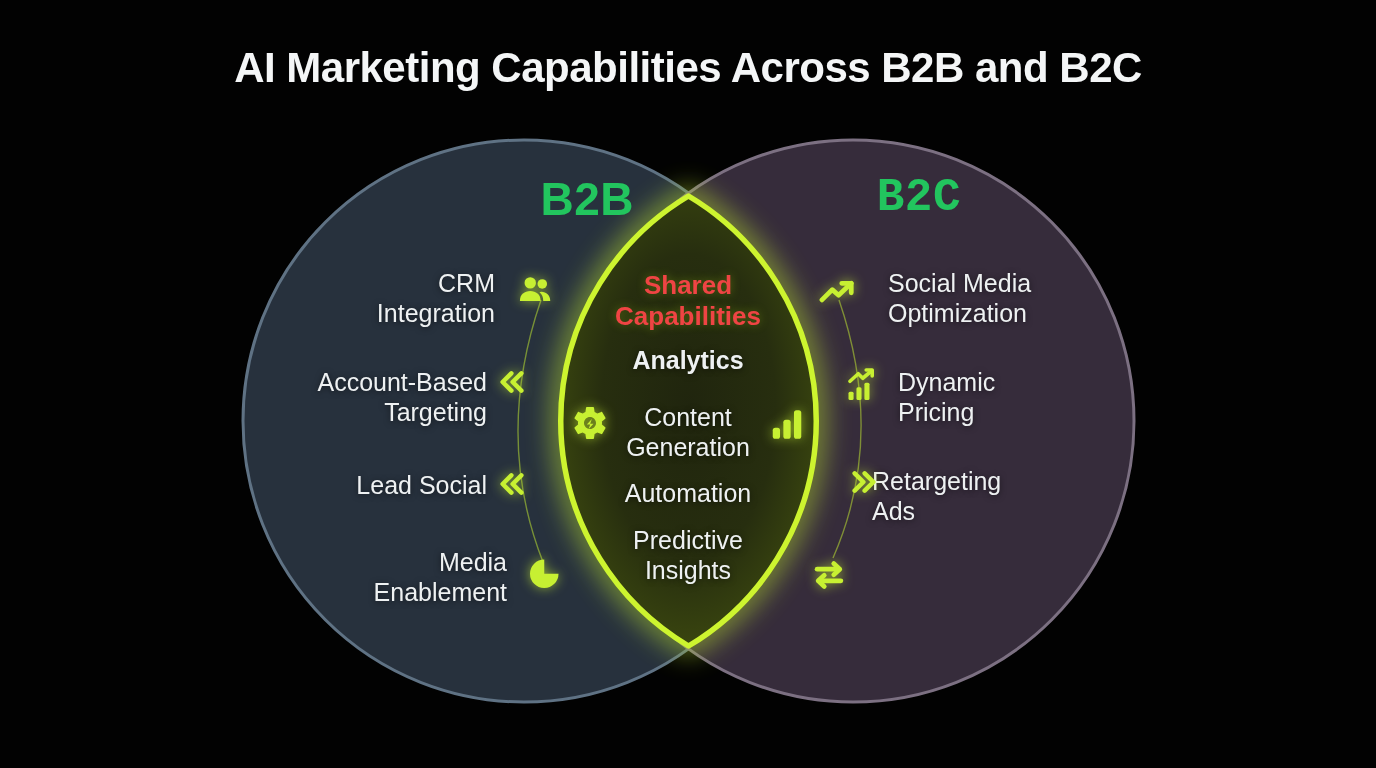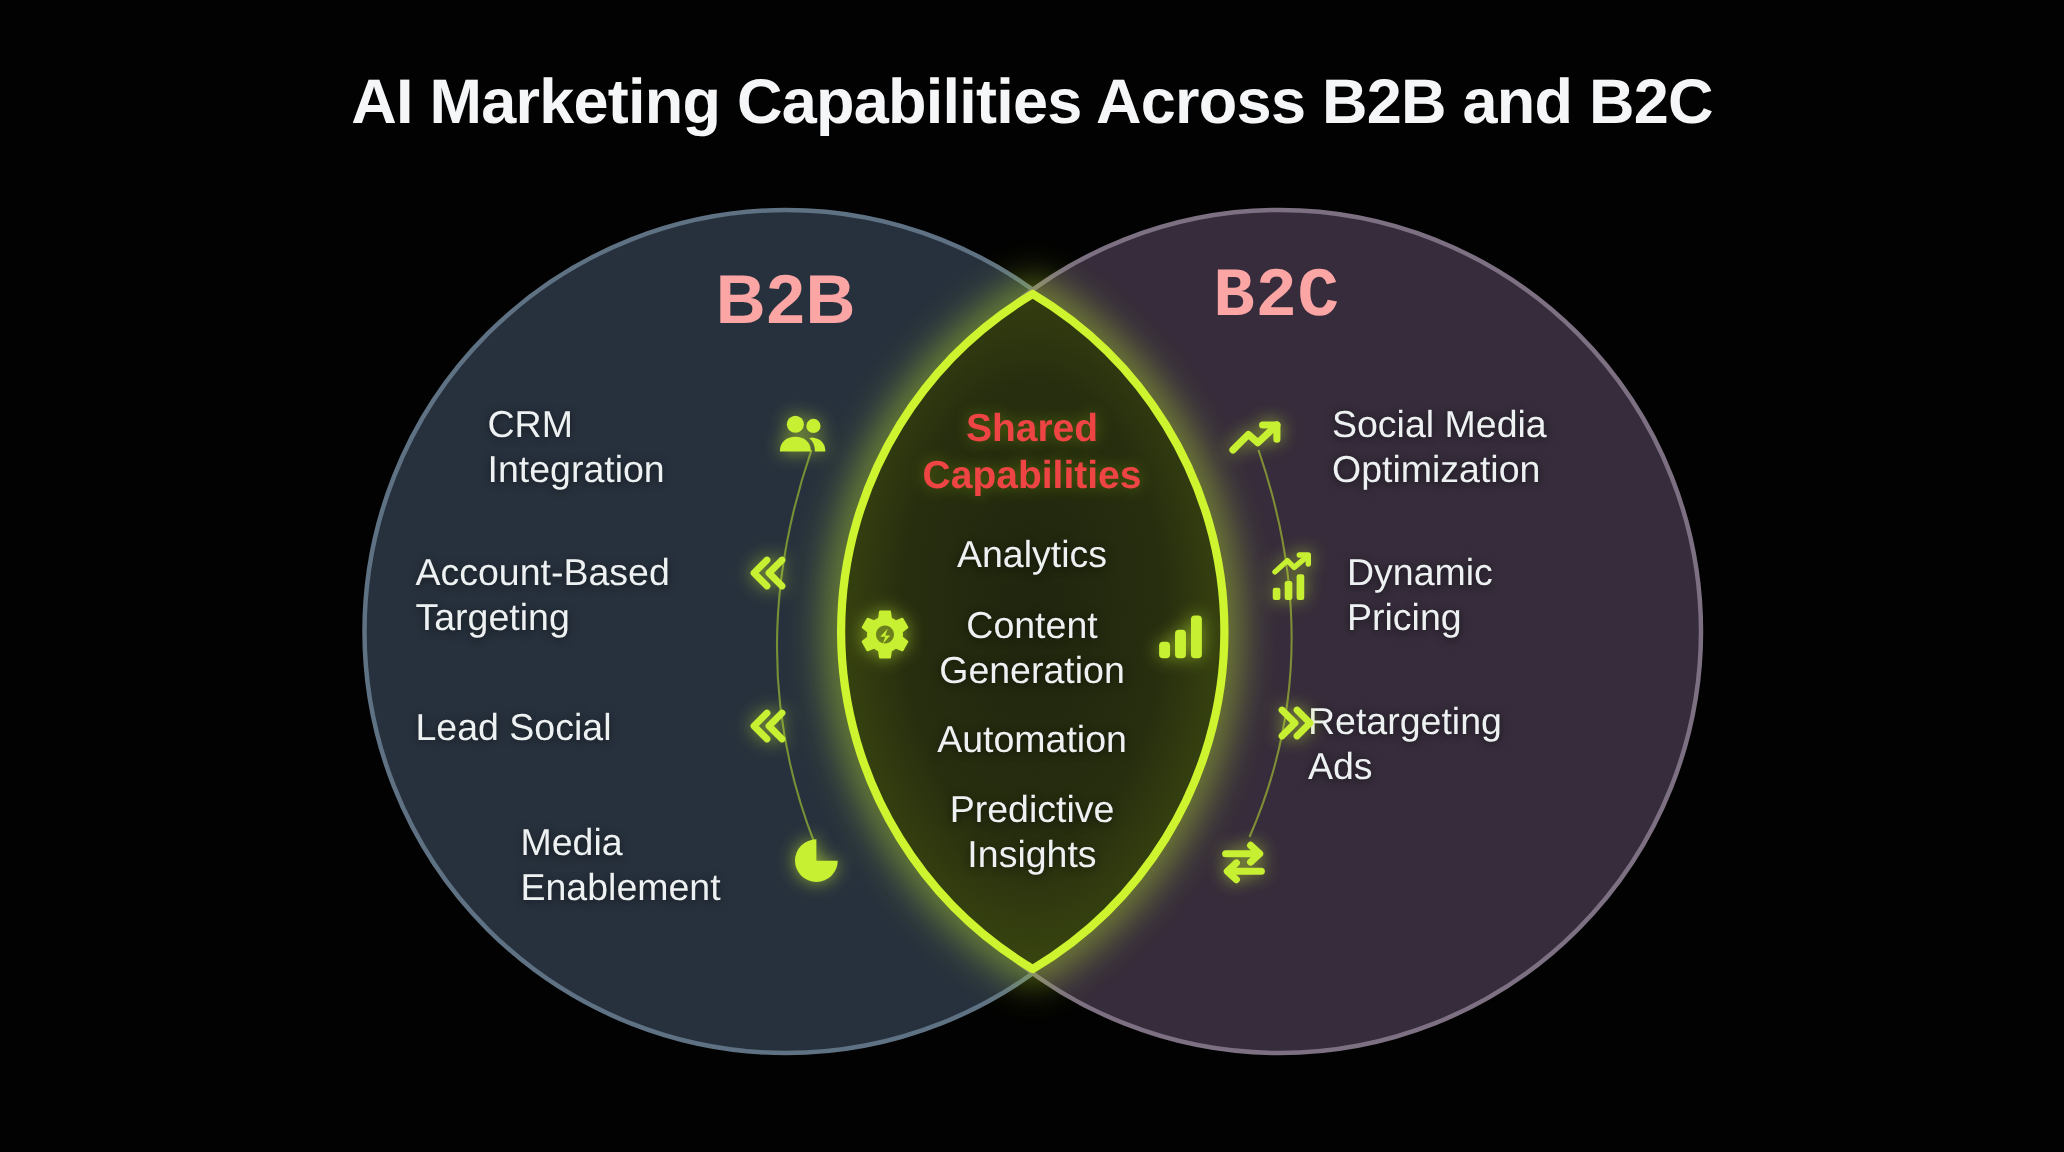--- a/index.html
+++ b/index.html
@@ -1,41 +1,41 @@
 <!DOCTYPE html>
 <html><head>
 <meta charset="utf-8">
 <style>
   html,body{margin:0;padding:0;background:#000;width:1376px;height:768px;overflow:hidden;
     font-family:"Liberation Sans",sans-serif;}
   .stage{position:relative;width:1376px;height:768px;background:#020202;}
   svg.venn{position:absolute;left:0;top:0;}
   .title{position:absolute;top:44px;left:0;width:1376px;text-align:center;
     color:#f4f6f7;font-size:42px;font-weight:700;letter-spacing:-.5px;}
-  .circle-label{position:absolute;width:220px;text-align:center;color:#fca5a5;
+  .circle-label{position:absolute;width:220px;text-align:right;color:#22c55e;
     font-size:46px;font-weight:700;letter-spacing:.5px;}
   .lbl-b2b{left:414px;top:172px;}
   .lbl-b2c{left:741px;top:172px;font-family:Liberation Mono, monospace;}
   .item{position:absolute;color:#eef1f2;font-size:25px;line-height:30px;
     text-shadow:0 1px 6px rgba(0,0,0,.55);}
-  .r{}
+  .r{text-align:right;}
   .l{text-align:left;}
   .c{text-align:center;}
   .shared-title{position:absolute;color:#ef4444;font-size:26px;line-height:31px;
     font-weight:700;text-align:center;text-shadow:0 0 10px rgba(150,190,20,.45);}
   .icon{position:absolute;filter:drop-shadow(0 0 6px rgba(199,240,50,.65));}
   .icon svg{display:block;}
   
   .it-crm{left:325px;top:268px;width:170px;}
   .it-abt{left:277px;top:367px;width:210px;}
   .it-lead{left:277px;top:470px;width:210px;}
   .it-sales{left:347px;top:547px;width:160px;}
   
   .it-shared{left:588px;top:270px;width:200px;}
-  .it-analytics{left:588px;top:355px;width:200px;}
+  .it-analytics{left:588px;top:345px;width:200px;font-weight:bold;}
   .it-content{left:603px;top:402px;width:170px;}
   .it-automation{left:588px;top:478px;width:200px;}
   .it-predictive{left:603px;top:525px;width:170px;}
   
   .it-smo{left:888px;top:268px;width:185px;}
   .it-dyn{left:898px;top:367px;width:130px;}
   .it-ret{left:872px;top:466px;width:160px;}
   .it-loy{left:877px;top:547px;width:135px;}
   
   .ic-people{left:516px;top:271px;}

